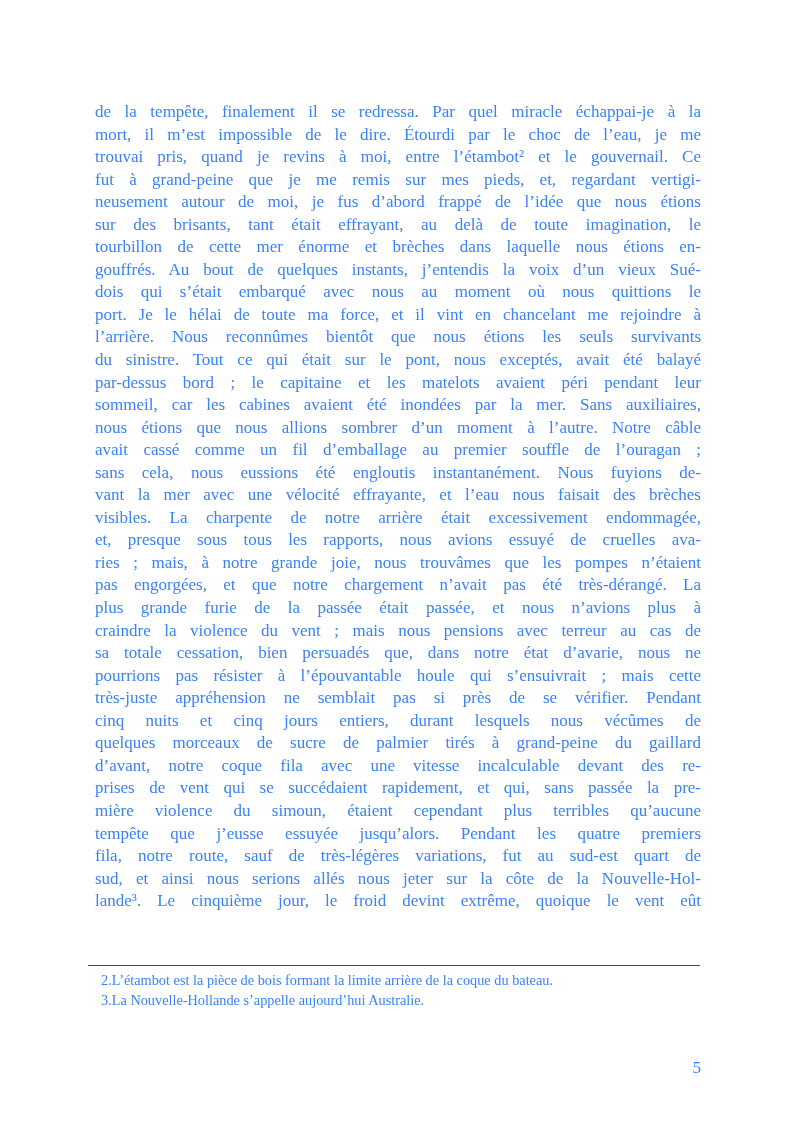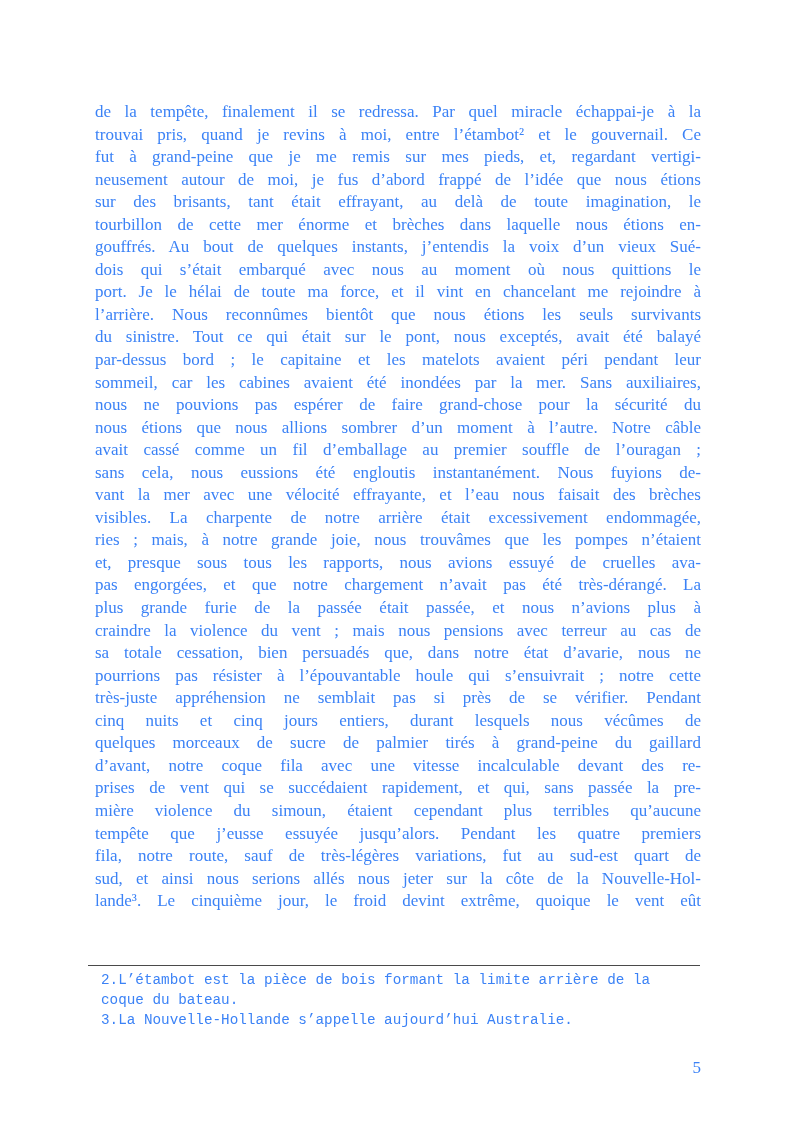--- a/index.html
+++ b/index.html
@@ -38,63 +38,62 @@
     height: 0;
     border-top: 1.5px solid #4a4a4a;
   }
   .footnotes {
     position: absolute;
     left: 101px;
     top: 963px;
     width: 600px;
     font-size: 14.3px;
     line-height: 19.8px;
-    font-family: Liberation Mono, monospace;
   }
   .page-number {
     position: absolute;
     left: 95px;
     top: 1050px;
     width: 606px;
     text-align: right;
     font-size: 17px;
   }
 </style>
 </head>
 <body>
 
 <div class="page">
 
   <div class="body-text">
     <div class="line">de la tempête, finalement il se redressa. Par quel miracle échappai-je à la</div>
+    <div class="line">mort, il m’est impossible de le dire. Étourdi par le choc de l’eau, je me</div>
     <div class="line">trouvai pris, quand je revins à moi, entre l’étambot² et le gouvernail. Ce</div>
     <div class="line">fut à grand-peine que je me remis sur mes pieds, et, regardant vertigi-</div>
     <div class="line">neusement autour de moi, je fus d’abord frappé de l’idée que nous étions</div>
     <div class="line">sur des brisants, tant était effrayant, au delà de toute imagination, le</div>
     <div class="line">tourbillon de cette mer énorme et brèches dans laquelle nous étions en-</div>
     <div class="line">gouffrés. Au bout de quelques instants, j’entendis la voix d’un vieux Sué-</div>
     <div class="line">dois qui s’était embarqué avec nous au moment où nous quittions le</div>
     <div class="line">port. Je le hélai de toute ma force, et il vint en chancelant me rejoindre à</div>
     <div class="line">l’arrière. Nous reconnûmes bientôt que nous étions les seuls survivants</div>
     <div class="line">du sinistre. Tout ce qui était sur le pont, nous exceptés, avait été balayé</div>
     <div class="line">par-dessus bord ; le capitaine et les matelots avaient péri pendant leur</div>
     <div class="line">sommeil, car les cabines avaient été inondées par la mer. Sans auxiliaires,</div>
-    <div class="line">nous ne pouvions pas espérer de faire grand-chose pour la sécurité du</div>
     <div class="line">nous étions que nous allions sombrer d’un moment à l’autre. Notre câble</div>
     <div class="line">avait cassé comme un fil d’emballage au premier souffle de l’ouragan ;</div>
     <div class="line">sans cela, nous eussions été engloutis instantanément. Nous fuyions de-</div>
     <div class="line">vant la mer avec une vélocité effrayante, et l’eau nous faisait des brèches</div>
     <div class="line">visibles. La charpente de notre arrière était excessivement endommagée,</div>
+    <div class="line">et, presque sous tous les rapports, nous avions essuyé de cruelles ava-</div>
     <div class="line">ries ; mais, à notre grande joie, nous trouvâmes que les pompes n’étaient</div>
-    <div class="line">et, presque sous tous les rapports, nous avions essuyé de cruelles ava-</div>
     <div class="line">pas engorgées, et que notre chargement n’avait pas été très-dérangé. La</div>
     <div class="line">plus grande furie de la passée était passée, et nous n’avions plus à</div>
     <div class="line">craindre la violence du vent ; mais nous pensions avec terreur au cas de</div>
     <div class="line">sa totale cessation, bien persuadés que, dans notre état d’avarie, nous ne</div>
-    <div class="line">pourrions pas résister à l’épouvantable houle qui s’ensuivrait ; notre cette</div>
+    <div class="line">pourrions pas résister à l’épouvantable houle qui s’ensuivrait ; mais cette</div>
     <div class="line">très-juste appréhension ne semblait pas si près de se vérifier. Pendant</div>
     <div class="line">cinq nuits et cinq jours entiers, durant lesquels nous vécûmes de</div>
     <div class="line">quelques morceaux de sucre de palmier tirés à grand-peine du gaillard</div>
     <div class="line">d’avant, notre coque fila avec une vitesse incalculable devant des re-</div>
     <div class="line">prises de vent qui se succédaient rapidement, et qui, sans passée la pre-</div>
     <div class="line">mière violence du simoun, étaient cependant plus terribles qu’aucune</div>
     <div class="line">tempête que j’eusse essuyée jusqu’alors. Pendant les quatre premiers</div>
     <div class="line">fila, notre route, sauf de très-légères variations, fut au sud-est quart de</div>
     <div class="line">sud, et ainsi nous serions allés nous jeter sur la côte de la Nouvelle-Hol-</div>
     <div class="line">lande³. Le cinquième jour, le froid devint extrême, quoique le vent eût</div>

